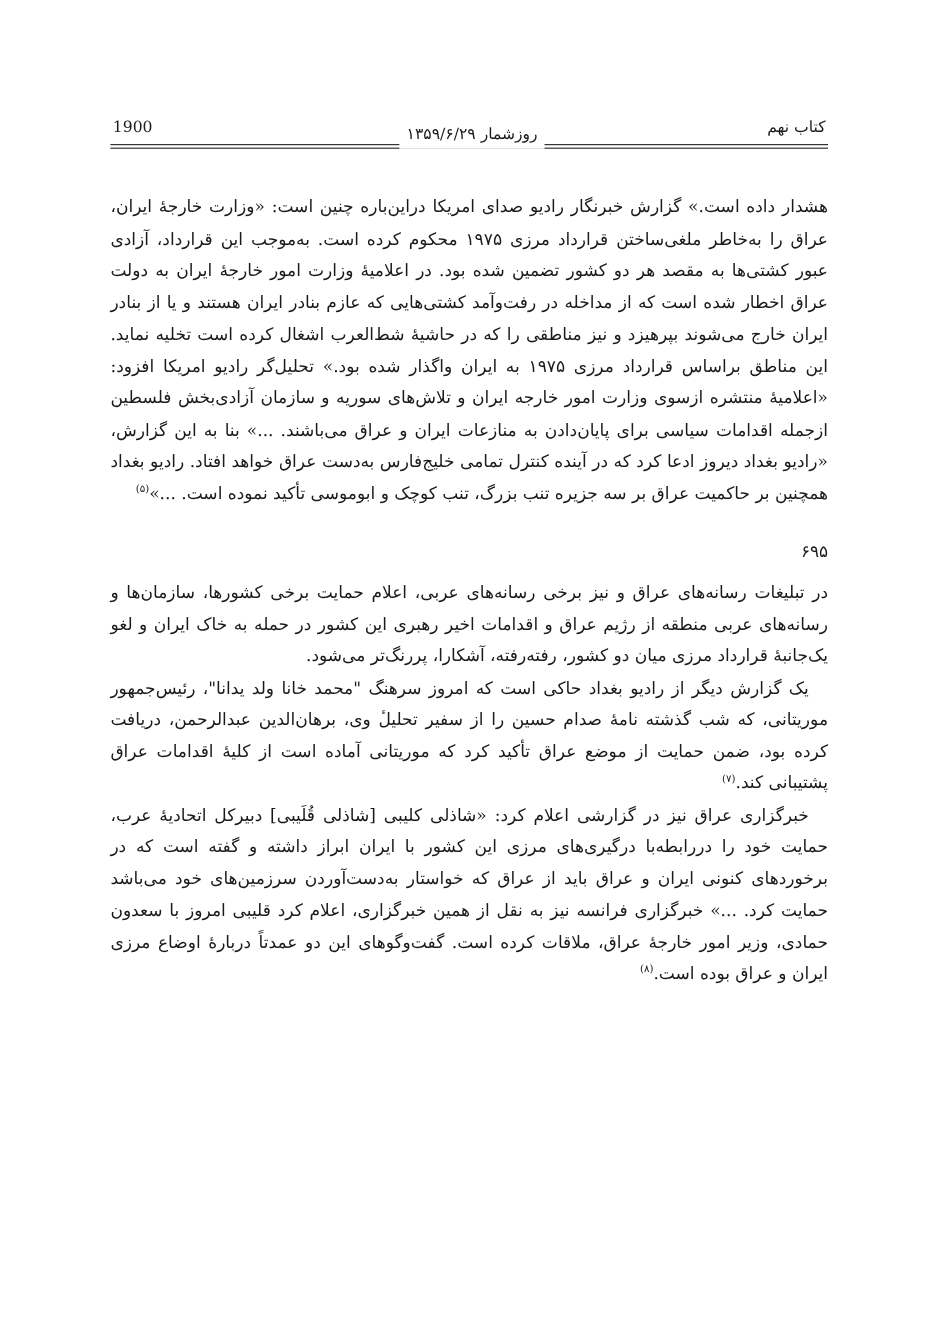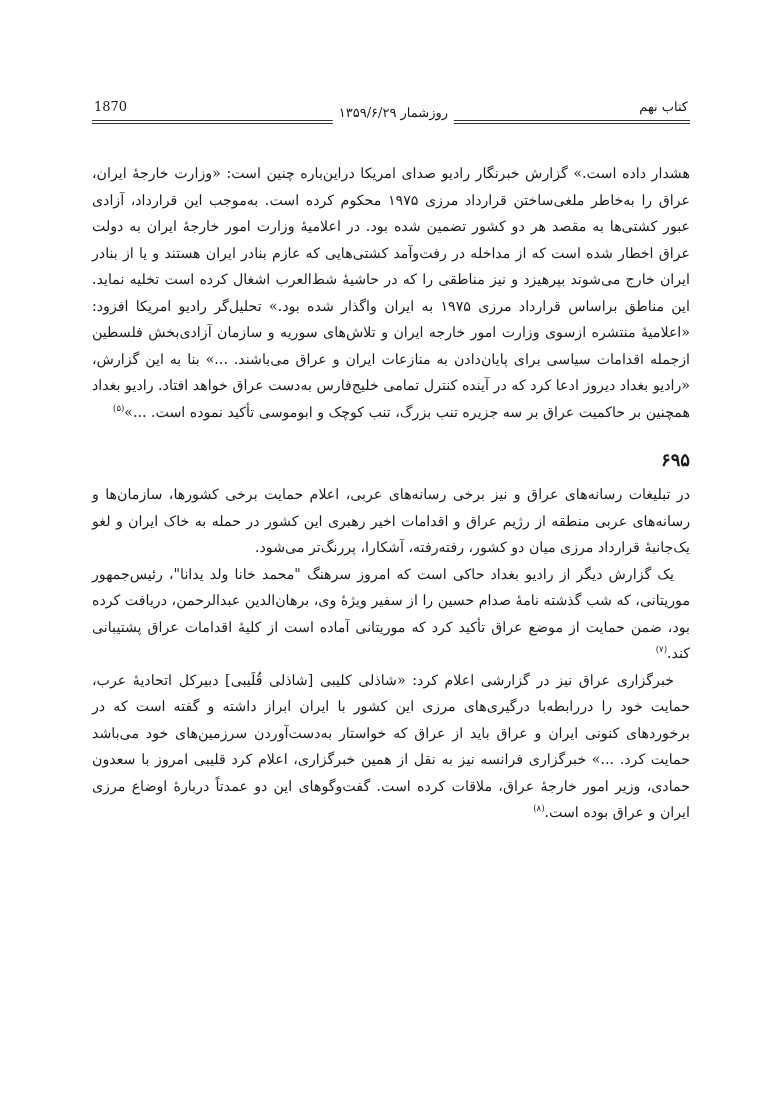--- a/index.html
+++ b/index.html
@@ -77,49 +77,49 @@
       text-align: justify;
       text-align-last: right;
     }
     .body-text p {
       margin: 0;
     }
     .body-text p.indent {
       text-indent: 16px;
     }
     .entry-number {
-      font-weight: bold;
-      font-size: 18px;
+      font-weight: normal;
+      font-size: 14px;
       margin-top: 22px !important;
       margin-bottom: 8px !important;
       line-height: 26px;
     }
     sup.fn {
       font-size: 8.5px;
       vertical-align: super;
       line-height: 0;
     }
   </style>
 </head>
 <body>
 
 <div class="page">
   <div class="header">
     <span class="book">کتاب نهم</span>
     <span class="daily">روزشمار ۱۳۵۹/۶/۲۹</span>
-    <span class="pagenum">1870</span>
+    <span class="pagenum">1900</span>
     <div class="header-rule"></div>
     <div class="header-rule2"></div>
   </div>
 
   <div class="body-text">
     <p><span>هشدار داده است.» گزارش خبرنگار رادیو صدای امریکا دراین‌باره چنین است: «وزارت خارجهٔ ایران، عراق را به‌خاطر ملغی‌ساختن قرارداد مرزی ۱۹۷۵ محکوم کرده است. به‌موجب این قرارداد، آزادی عبور کشتی‌ها به مقصد هر دو کشور تضمین شده بود. در اعلامیهٔ وزارت امور خارجهٔ ایران به دولت عراق اخطار شده است که از مداخله در رفت‌وآمد کشتی‌هایی که عازم بنادر ایران هستند و یا از بنادر ایران خارج می‌شوند بپرهیزد و نیز مناطقی را که در حاشیهٔ شط‌العرب اشغال کرده است تخلیه نماید. این مناطق براساس قرارداد مرزی ۱۹۷۵ به ایران واگذار شده بود.» تحلیل‌گر رادیو امریکا افزود: «اعلامیهٔ منتشره ازسوی وزارت امور خارجه ایران و تلاش‌های سوریه و سازمان آزادی‌بخش فلسطین ازجمله اقدامات سیاسی برای پایان‌دادن به منازعات ایران و عراق می‌باشند. ...» بنا به این گزارش، «رادیو بغداد دیروز ادعا کرد که در آینده کنترل تمامی خلیج‌فارس به‌دست عراق خواهد افتاد. رادیو بغداد همچنین بر حاکمیت عراق بر سه جزیره تنب بزرگ، تنب کوچک و ابوموسی تأکید نموده است. ...»</span><sup class="fn">(۵)</sup></p>
 
     <p class="entry-number">۶۹۵</p>
 
     <p><span>در تبلیغات رسانه‌های عراق و نیز برخی رسانه‌های عربی، اعلام حمایت برخی کشورها، سازمان‌ها و رسانه‌های عربی منطقه از رژیم عراق و اقدامات اخیر رهبری این کشور در حمله به خاک ایران و لغو یک‌جانبهٔ قرارداد مرزی میان دو کشور، رفته‌رفته، آشکارا، پررنگ‌تر می‌شود.</span></p>
 
 
-    <p class="indent"><span>یک گزارش دیگر از رادیو بغداد حاکی است که امروز سرهنگ "محمد خانا ولد یدانا"، رئیس‌جمهور موریتانی، که شب گذشته نامهٔ صدام حسین را از سفیر ویژهٔ وی، برهان‌الدین عبدالرحمن، دریافت کرده بود، ضمن حمایت از موضع عراق تأکید کرد که موریتانی آماده است از کلیهٔ اقدامات عراق پشتیبانی کند.</span><sup class="fn">(۷)</sup></p>
+    <p class="indent"><span>یک گزارش دیگر از رادیو بغداد حاکی است که امروز سرهنگ "محمد خانا ولد یدانا"، رئیس‌جمهور موریتانی، که شب گذشته نامهٔ صدام حسین را از سفیر تحلیلٔ وی، برهان‌الدین عبدالرحمن، دریافت کرده بود، ضمن حمایت از موضع عراق تأکید کرد که موریتانی آماده است از کلیهٔ اقدامات عراق پشتیبانی کند.</span><sup class="fn">(۷)</sup></p>
 
     <p class="indent"><span>خبرگزاری عراق نیز در گزارشی اعلام کرد: «شاذلی کلیبی [شاذلی قُلَیبی] دبیرکل اتحادیهٔ عرب، حمایت خود را دررابطه‌با درگیری‌های مرزی این کشور با ایران ابراز داشته و گفته است که در برخوردهای کنونی ایران و عراق باید از عراق که خواستار به‌دست‌آوردن سرزمین‌های خود می‌باشد حمایت کرد. ...» خبرگزاری فرانسه نیز به نقل از همین خبرگزاری، اعلام کرد قلیبی امروز با سعدون حمادی، وزیر امور خارجهٔ عراق، ملاقات کرده است. گفت‌وگوهای این دو عمدتاً دربارهٔ اوضاع مرزی ایران و عراق بوده است.</span><sup class="fn">(۸)</sup></p>
   </div>
 </div>
 
 </body></html>

